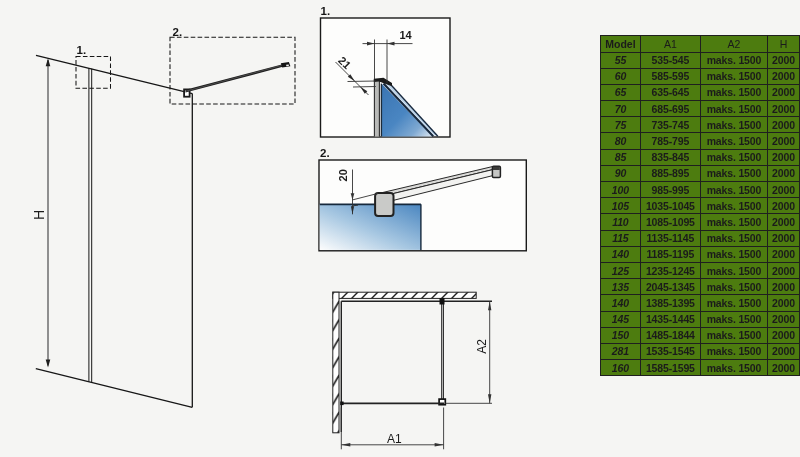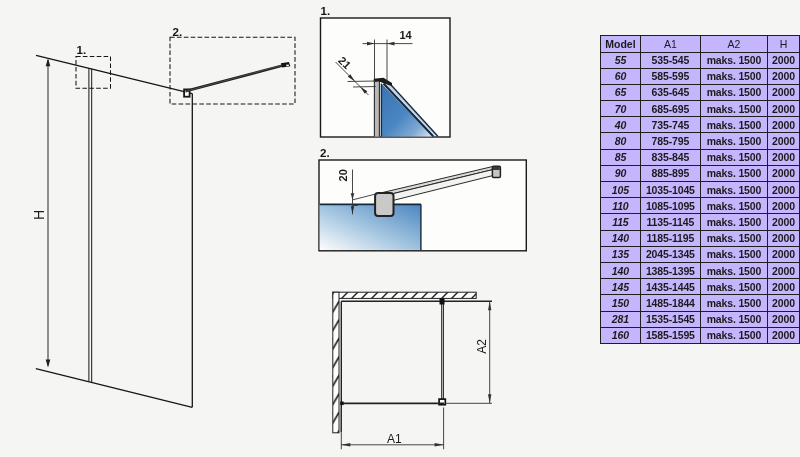--- a/index.html
+++ b/index.html
@@ -1,18 +1,18 @@
 <!DOCTYPE html>
 <html><head>
 <meta charset="utf-8">
 <style>
   html,body{margin:0;padding:0;}
   body{width:800px;height:457px;background:#f5f5f3;-webkit-font-smoothing:antialiased;filter:grayscale(0%);font-family:"Liberation Sans",sans-serif;overflow:hidden;position:relative;}
   #stage{position:absolute;left:0;top:0;width:800px;height:457px;}
-  table{position:absolute;left:600px;top:35px;border-collapse:collapse;table-layout:fixed;background:#c4b5fd;}
+  table{position:absolute;left:600px;top:35px;border-collapse:collapse;table-layout:fixed;background:#4d7c0f;}
   td,th{border:1.5px solid #1f1f1f;padding:0;text-align:center;vertical-align:middle;font-size:10.5px;color:#1b1b1b;overflow:hidden;white-space:nowrap;}
   td{font-weight:bold;letter-spacing:-0.15px;}
   th{font-weight:normal;} th.b{font-weight:bold;}
   td.m{font-weight:bold;font-style:italic;}
   tr{height:16.19px;}
   tr.hd{height:16.5px;}
 </style>
 </head>
 <body>
 <svg id="stage" viewBox="0 0 800 457">
@@ -204,21 +204,21 @@
         <td>maks. 1500</td>
         <td>2000</td>
       </tr>
   <tr>
         <td class="m">70</td>
         <td>685-695</td>
         <td>maks. 1500</td>
         <td>2000</td>
       </tr>
   <tr>
-        <td class="m">40</td>
+        <td class="m">75</td>
         <td>735-745</td>
         <td>maks. 1500</td>
         <td>2000</td>
       </tr>
   <tr>
         <td class="m">80</td>
         <td>785-795</td>
         <td>maks. 1500</td>
         <td>2000</td>
       </tr>
@@ -228,20 +228,26 @@
         <td>maks. 1500</td>
         <td>2000</td>
       </tr>
   <tr>
         <td class="m">90</td>
         <td>885-895</td>
         <td>maks. 1500</td>
         <td>2000</td>
       </tr>
   <tr>
+        <td class="m">100</td>
+        <td>985-995</td>
+        <td>maks. 1500</td>
+        <td>2000</td>
+      </tr>
+  <tr>
         <td class="m">105</td>
         <td>1035-1045</td>
         <td>maks. 1500</td>
         <td>2000</td>
       </tr>
   <tr>
         <td class="m">110</td>
         <td>1085-1095</td>
         <td>maks. 1500</td>
         <td>2000</td>
@@ -252,20 +258,26 @@
         <td>maks. 1500</td>
         <td>2000</td>
       </tr>
   <tr>
         <td class="m">140</td>
         <td>1185-1195</td>
         <td>maks. 1500</td>
         <td>2000</td>
       </tr>
   <tr>
+        <td class="m">125</td>
+        <td>1235-1245</td>
+        <td>maks. 1500</td>
+        <td>2000</td>
+      </tr>
+  <tr>
         <td class="m">135</td>
         <td>2045-1345</td>
         <td>maks. 1500</td>
         <td>2000</td>
       </tr>
   <tr>
         <td class="m">140</td>
         <td>1385-1395</td>
         <td>maks. 1500</td>
         <td>2000</td>

